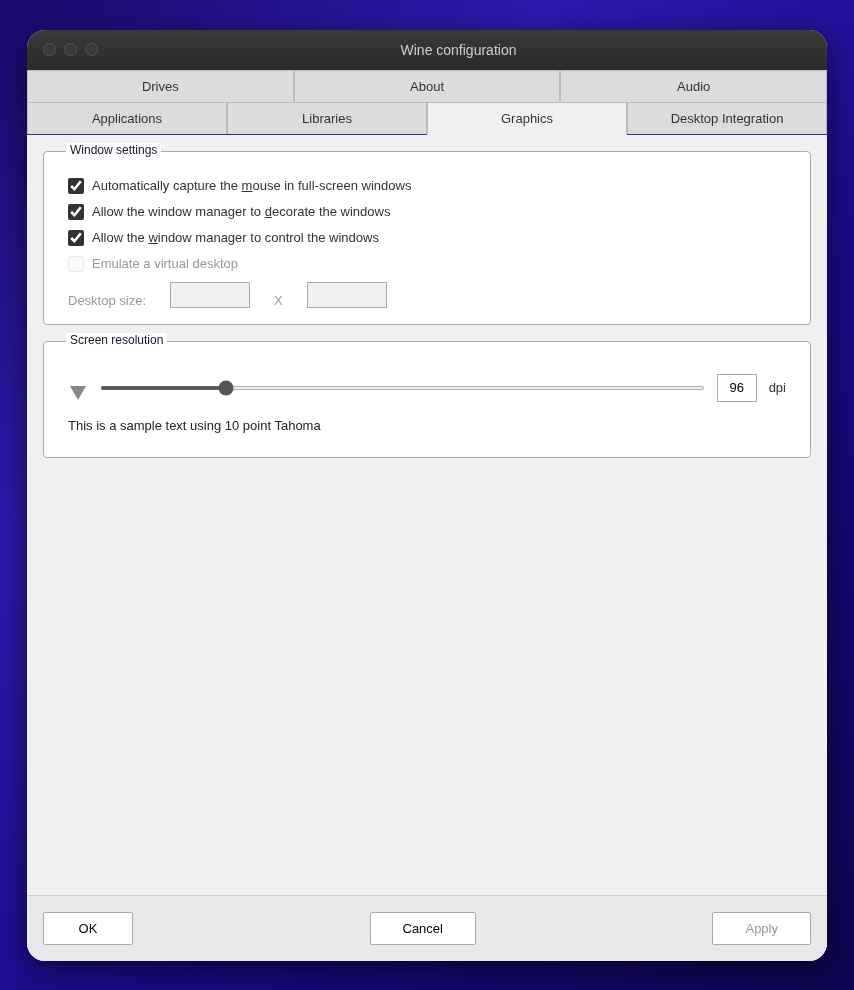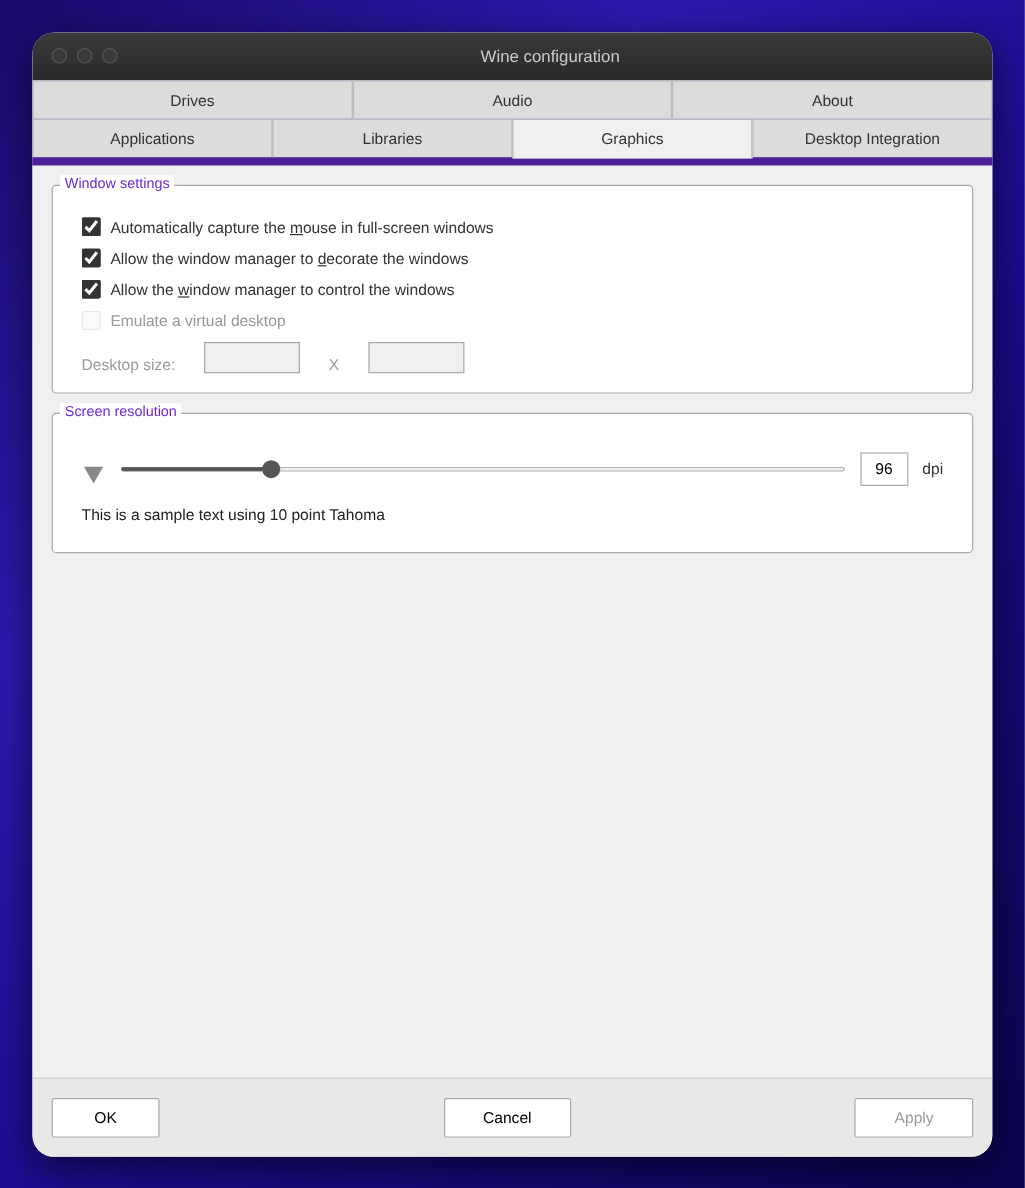--- a/index.html
+++ b/index.html
@@ -43,22 +43,22 @@
 
     .titlebar-title {
       flex: 1;
       text-align: center;
       color: #cccccc;
       font-size: 14px;
       font-weight: 500;
     }
 
     .tab-bar {
-      background: #6d28d9;
-      border-bottom: 7px solid #4c1d95;
+      background: #fde047;
+      border-bottom: 1px solid #4c1d95;
     }
 
     .tab-row {
       display: flex;
     }
 
     .tab {
       padding: 8px 24px;
       border: 1px solid #bbb;
       border-bottom: none;
@@ -93,30 +93,30 @@
       border-radius: 4px;
       padding: 16px;
       margin-bottom: 16px;
       position: relative;
       background: white;
     }
 
     .group-box-title {
       position: absolute;
       top: -9px;
-      left: 6px;
+      left: 22px;
       background: white;
       padding: 0 4px;
       font-size: 12px;
-      color: #6d28d9;
+      color: #0f172a;
     }
 
     .checkbox-row {
       display: flex;
-      align-items: flex-end;
+      align-items: center;
       gap: 8px;
       margin: 10px 0;
       margin-left: 8px;
     }
 
     .checkbox-row input[type="checkbox"] {
       width: 16px;
       height: 16px;
       accent-color: #333;
     }
@@ -254,22 +254,22 @@
   <div class="titlebar">
     <span class="traffic-light close"></span>
     <span class="traffic-light minimize"></span>
     <span class="traffic-light maximize"></span>
     <span class="titlebar-title">Wine configuration</span>
   </div>
 
   <div class="tab-bar">
     <div class="tab-row">
       <div class="tab">Drives</div>
+      <div class="tab">About</div>
       <div class="tab">Audio</div>
-      <div class="tab">About</div>
     </div>
     <div class="tab-row">
       <div class="tab">Applications</div>
       <div class="tab">Libraries</div>
       <div class="tab active">Graphics</div>
       <div class="tab">Desktop Integration</div>
     </div>
   </div>
 
   <div class="content-area">

